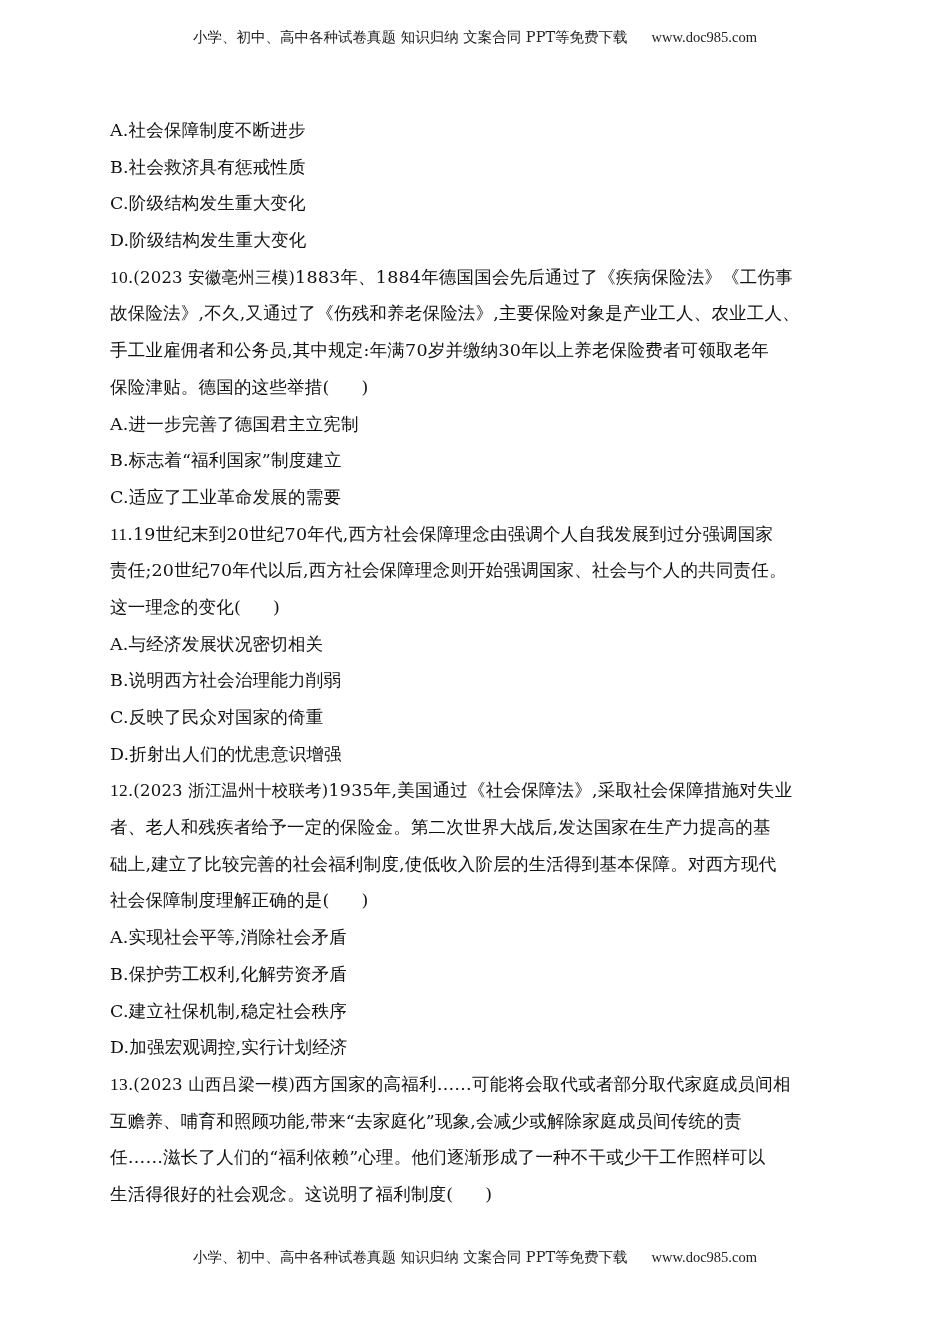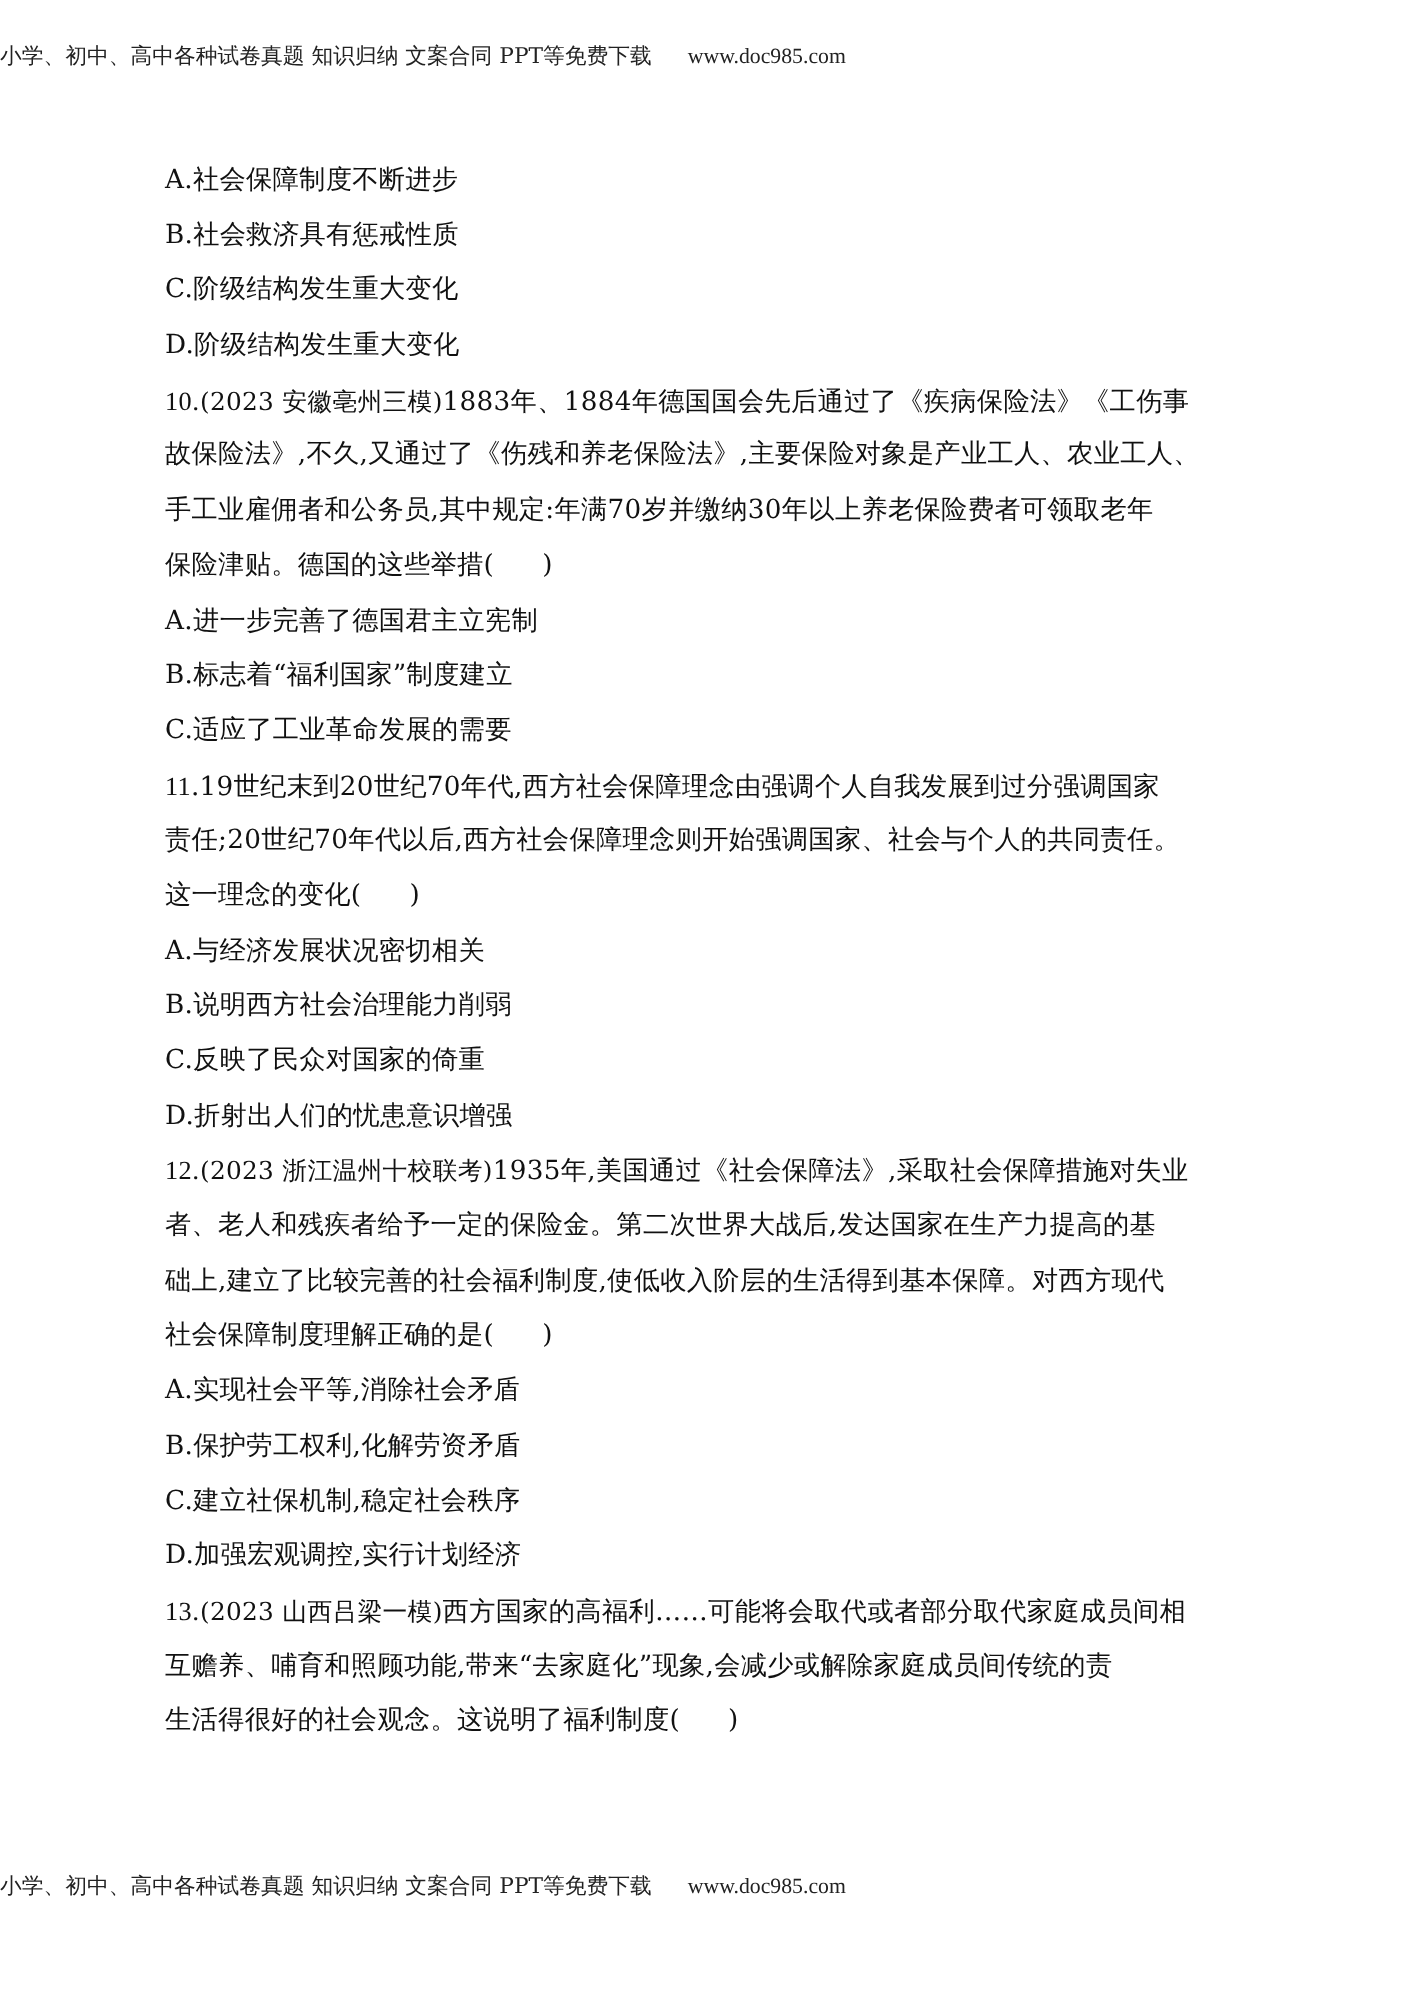--- a/index.html
+++ b/index.html
@@ -12,35 +12,35 @@
       height: 1344px;
       position: relative;
       overflow: hidden;
       font-family: "DejaVu Serif", "Liberation Serif", serif;
       color: #111111;
     }
     .header, .footer {
       position: absolute;
       left: 0;
       width: 950px;
-      text-align: left;
+      text-align: center;
       font-size: 14.5px;
       color: #222;
       white-space: nowrap;
     }
     .header { top: 28px; }
     .footer { top: 1248px; }
     .header .url, .footer .url {
       margin-left: 24px;
       font-family: "Liberation Serif", serif;
     }
     .content {
       position: absolute;
       left: 110px;
-      top: 102px;
+      top: 112px;
       width: 740px;
     }
     .line {
       height: 36.7px;
       line-height: 36.7px;
       font-size: 17.5px;
       white-space: nowrap;
       letter-spacing: 0.2px;
     }
     .qnum {
@@ -100,20 +100,21 @@
     <div class="line"><span>社会保障制度理解正确的是(</span><span class="blank"></span><span>)</span></div>
     <div class="line">A.实现社会平等,消除社会矛盾</div>
     <div class="line">B.保护劳工权利,化解劳资矛盾</div>
     <div class="line">C.建立社保机制,稳定社会秩序</div>
     <div class="line">D.加强宏观调控,实行计划经济</div>
   </div>
 
   <div>
     <div class="line"><span class="qnum">13</span><span class="src">.(2023 山西吕梁一模)</span><span>西方国家的高福利……可能将会取代或者部分取代家庭成员间相</span></div>
     <div class="line">互赡养、哺育和照顾功能,带来“去家庭化”现象,会减少或解除家庭成员间传统的责</div>
+    <div class="line">任……滋长了人们的“福利依赖”心理。他们逐渐形成了一种不干或少干工作照样可以</div>
     <div class="line"><span>生活得很好的社会观念。这说明了福利制度(</span><span class="blank"></span><span>)</span></div>
   </div>
 
 </div>
 
 <div class="footer">
   <span>小学、初中、高中各种试卷真题 知识归纳 文案合同 PPT等免费下载</span><span class="url">www.doc985.com</span>
 </div>
 
 </body></html>

